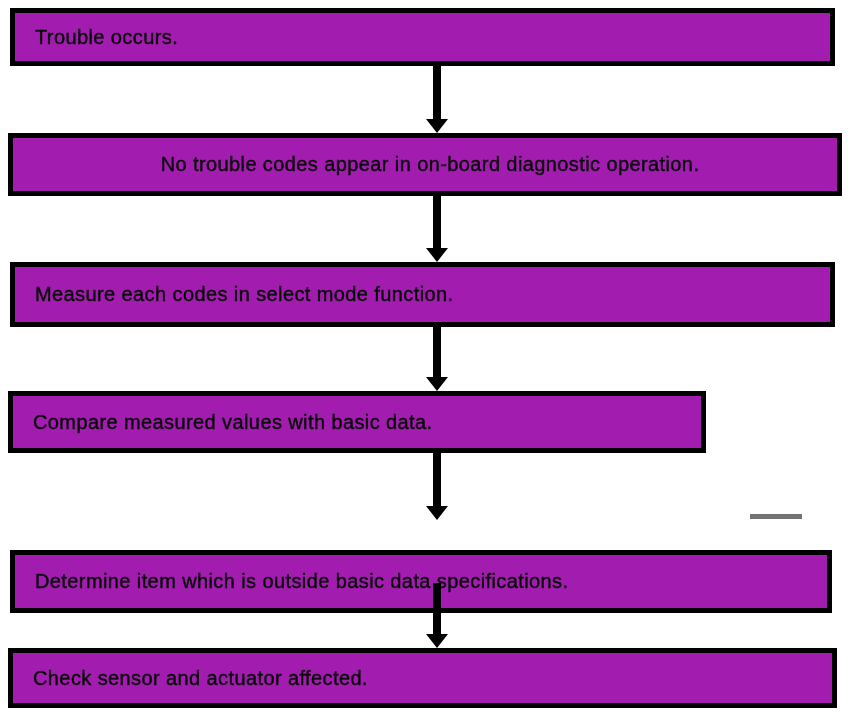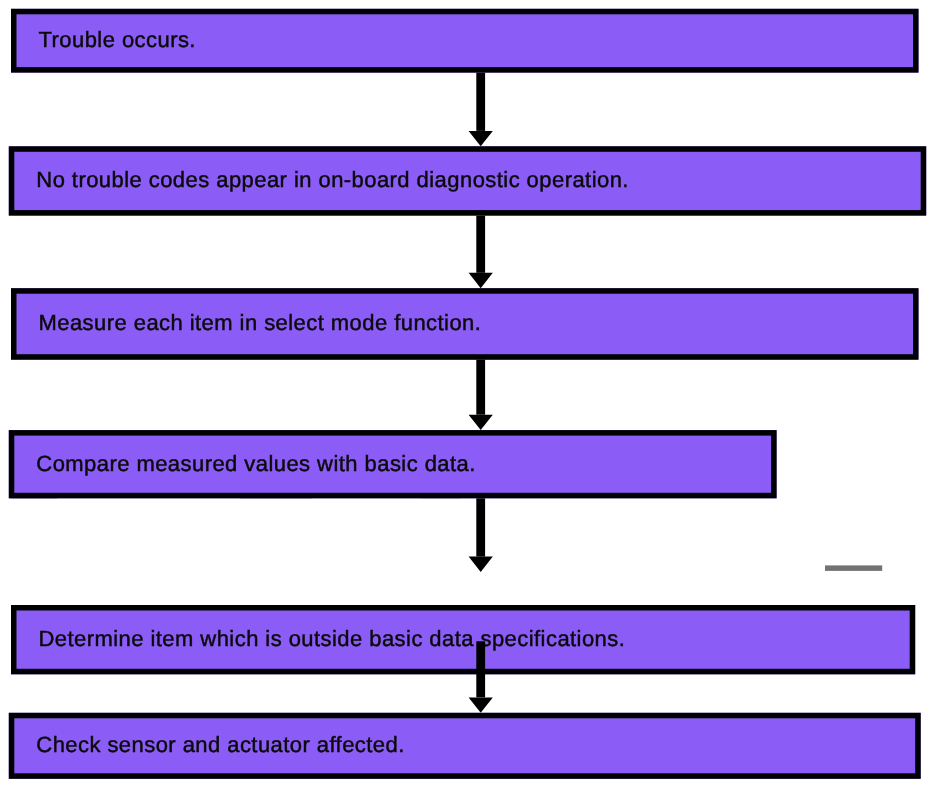--- a/index.html
+++ b/index.html
@@ -8,35 +8,35 @@
     position: relative;
     width: 864px;
     height: 720px;
     background: #ffffff;
     font-family: "Liberation Sans", sans-serif;
     overflow: hidden;
   }
   .flow-box {
     position: absolute;
     border: 5px solid #000000;
-    background: #8b5cf6;
+    background: #a21caf;
     display: flex;
     align-items: center;
     padding-left: 20px;
     padding-right: 10px;
   }
   .flow-box .label {
     font-size: 20px;
     color: #0a0a0a;
     letter-spacing: 0.4px;
     -webkit-text-stroke: 0.4px #0a0a0a;
     white-space: nowrap;
   }
   .b1 { left: 10px; top: 8px;   width: 825px; height: 58px; }
-  .b2 { left: 8px;  top: 133px; width: 834px; height: 63px; }
+  .b2 { left: 8px;  top: 133px; width: 834px; height: 63px; justify-content: center; }
   .b3 { left: 10px; top: 262px; width: 825px; height: 65px; }
   .b4 { left: 8px;  top: 391px; width: 698px; height: 62px; }
   .b5 { left: 10px; top: 520px; width: 822px; height: 63px; margin-top: 30px; }
   .b6 { left: 8px;  top: 648px; width: 829px; height: 60px; }
 
   .arrow {
     position: absolute;
     width: 22px;
     display: flex;
     flex-direction: column;
@@ -84,21 +84,21 @@
   <div class="flow-box b2">
     <span class="label">No trouble codes appear in on-board diagnostic operation.</span>
   </div>
 
   <div class="arrow a2">
     <div class="shaft"></div>
     <div class="head"></div>
   </div>
 
   <div class="flow-box b3">
-    <span class="label">Measure each item in select mode function.</span>
+    <span class="label">Measure each codes in select mode function.</span>
   </div>
 
   <div class="arrow a3">
     <div class="shaft"></div>
     <div class="head"></div>
   </div>
 
   <div class="flow-box b4">
     <span class="label">Compare measured values with basic data.</span>
   </div>

